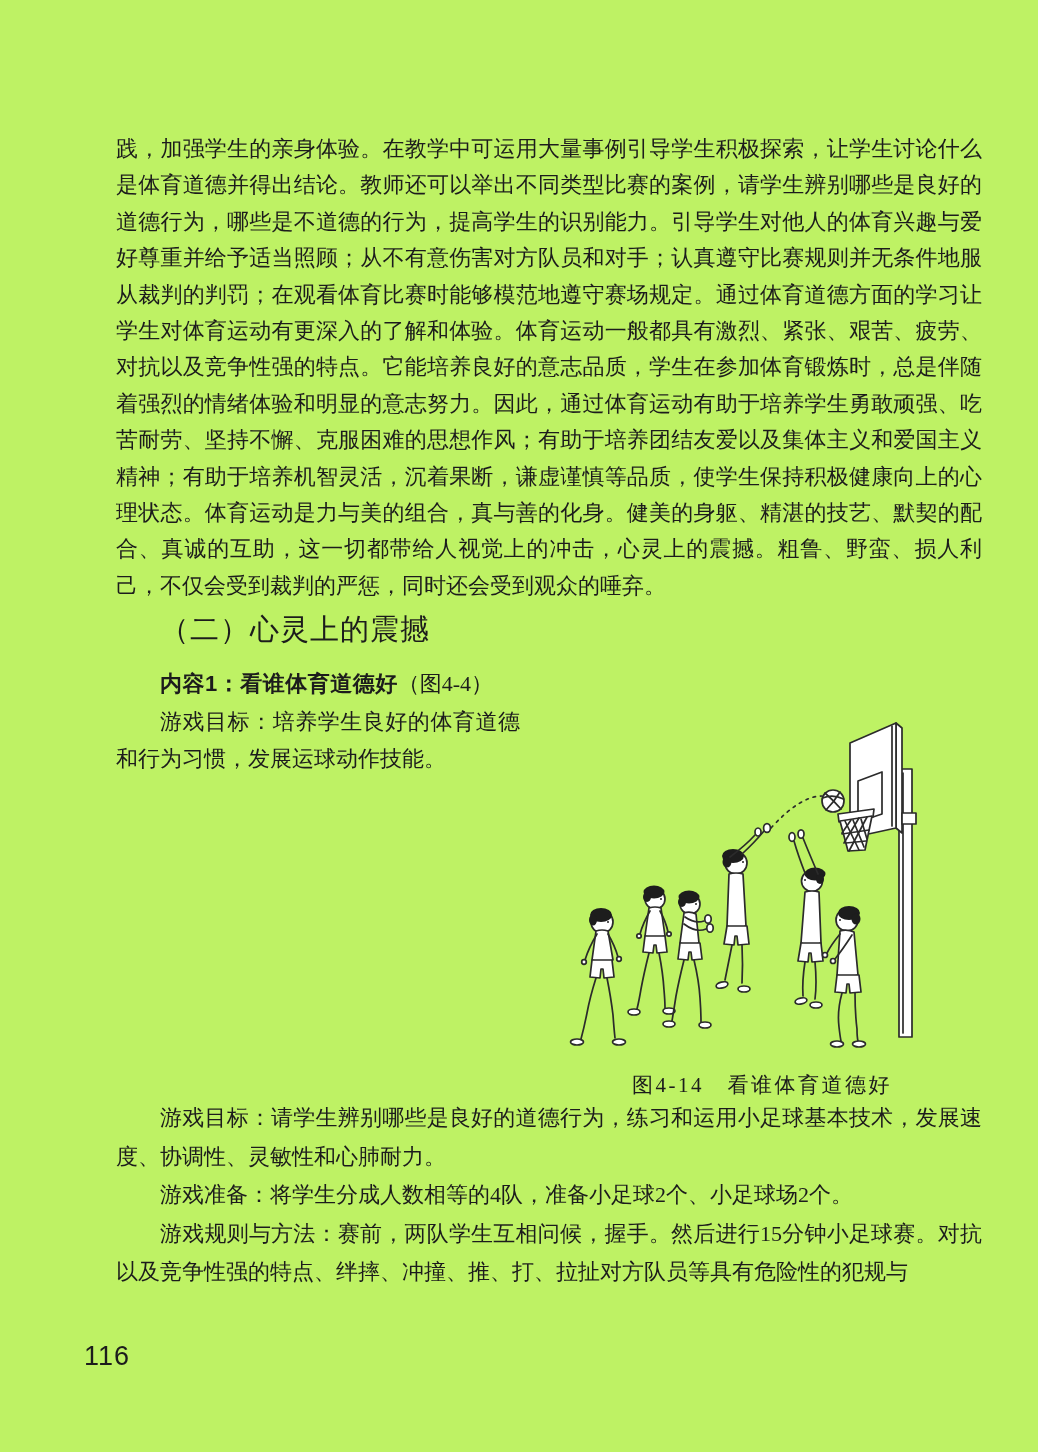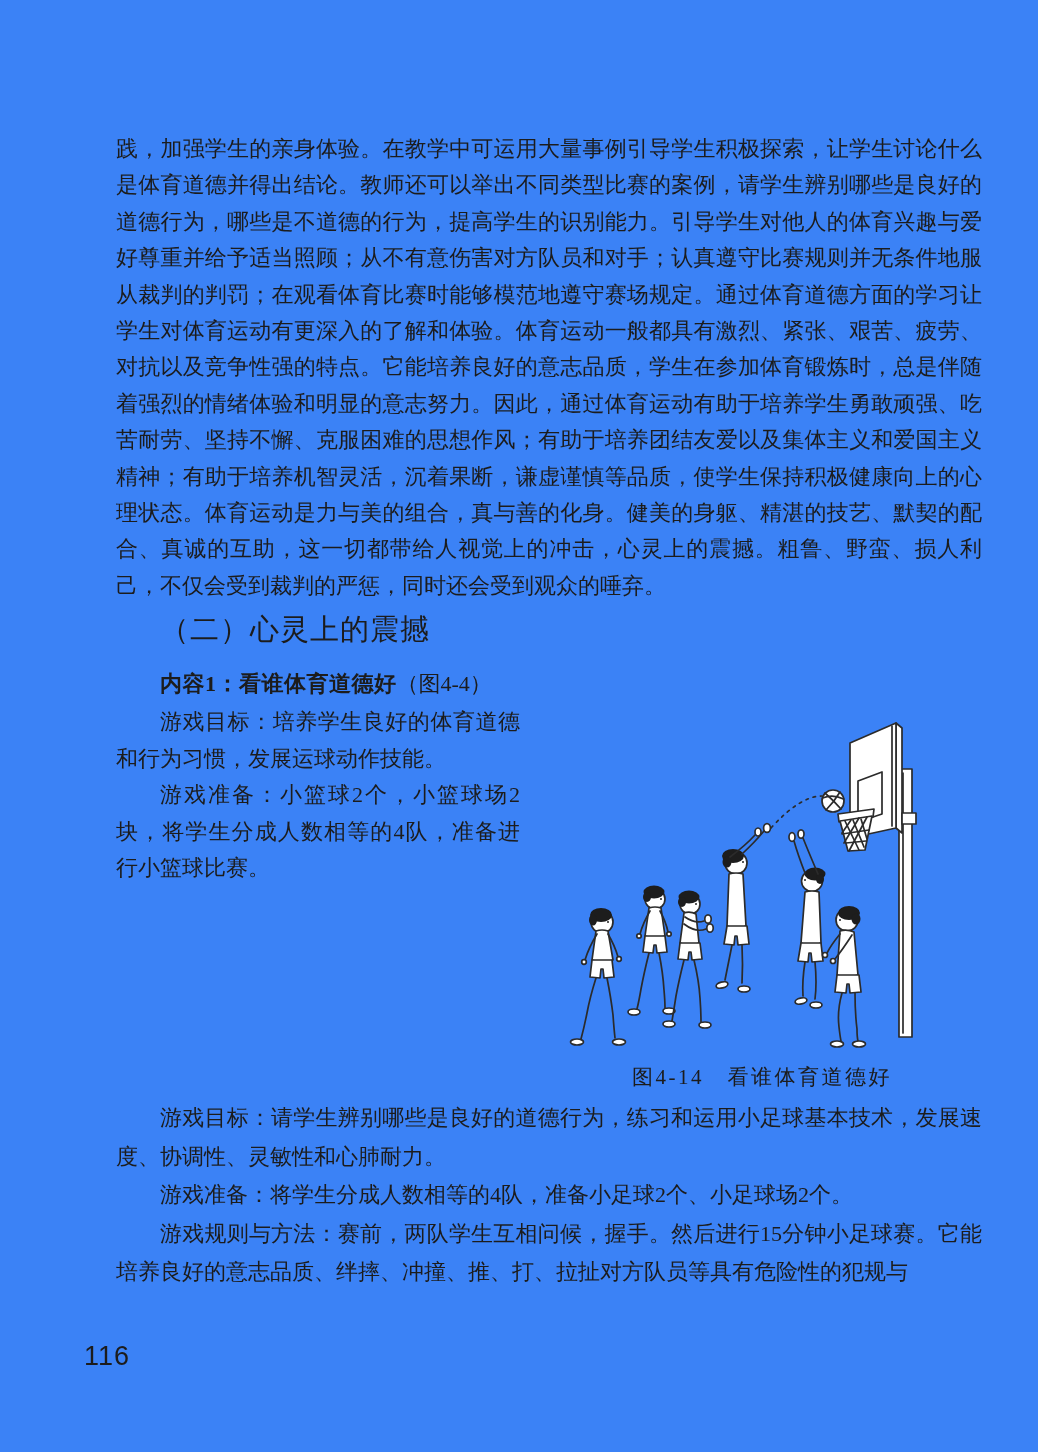--- a/index.html
+++ b/index.html
@@ -1,51 +1,51 @@
 <!DOCTYPE html>
 <html><head>
 <meta charset="utf-8">
 <style>
   html,body { margin:0; padding:0; background:#ffffff; }
   .page {
-    position:relative; width:1038px; height:1452px; background:#3b82f6;
+    position:relative; width:1038px; height:1452px; background:#bef264;
     font-family:"Liberation Serif","DejaVu Serif",serif; color:#1c1c1c;
     overflow:hidden;
   }
   .intro {
     position:absolute; left:116px; top:131px; width:866px;
     font-size:22px; line-height:36.4px; text-align:justify; text-justify:inter-character;
     margin:0;
   }
   .section-heading {
     position:absolute; left:116px; top:610px; width:866px;
     padding-left:44px; font-size:29px; font-weight:normal; margin:0;
     letter-spacing:1px;
   }
   .col-left {
     position:absolute; left:116px; top:664px; width:404px;
   }
   .sub-heading {
     font-size:22px; line-height:40px; margin:0; text-indent:44px; white-space:nowrap;
   }
   .sub-heading .bold-part {
-    font-family:Liberation Serif, serif; font-weight:bold;
+    font-family:Liberation Sans, sans-serif; font-weight:bold;
     letter-spacing:0.5px;
   }
   .sub-heading .ref-part { font-weight:normal; }
   .col-left p.game-para {
     font-size:22px; line-height:36.6px; text-align:justify; text-justify:inter-character;
     text-indent:2em; margin:0;
   }
   .figure-block {
     position:absolute; left:552px; top:693px; width:420px;
   }
   .figure-block svg { display:block; }
   .figure-caption {
-    text-align:center; font-size:21px; letter-spacing:2.5px; margin-top:2px;
+    text-align:center; font-size:21px; letter-spacing:2.5px; margin-top:10px;
     font-style:normal;
   }
   .content2 {
     position:absolute; left:116px; top:1099px; width:866px;
   }
   .content2 p.game-para {
     font-size:22px; line-height:38.6px; text-align:justify; text-justify:inter-character;
     text-indent:2em; margin:0;
   }
   .page-number {
@@ -62,21 +62,20 @@
 
 <div class="page">
 
   <p class="intro">践，加强学生的亲身体验。在教学中可运用大量事例引导学生积极探索，让学生讨论什么是体育道德并得出结论。教师还可以举出不同类型比赛的案例，请学生辨别哪些是良好的道德行为，哪些是不道德的行为，提高学生的识别能力。引导学生对他人的体育兴趣与爱好尊重并给予适当照顾；从不有意伤害对方队员和对手；认真遵守比赛规则并无条件地服从裁判的判罚；在观看体育比赛时能够模范地遵守赛场规定。通过体育道德方面的学习让学生对体育运动有更深入的了解和体验。体育运动一般都具有激烈、紧张、艰苦、疲劳、对抗以及竞争性强的特点。它能培养良好的意志品质，学生在参加体育锻炼时，总是伴随着强烈的情绪体验和明显的意志努力。因此，通过体育运动有助于培养学生勇敢顽强、吃苦耐劳、坚持不懈、克服困难的思想作风；有助于培养团结友爱以及集体主义和爱国主义精神；有助于培养机智灵活，沉着果断，谦虚谨慎等品质，使学生保持积极健康向上的心理状态。体育运动是力与美的组合，真与善的化身。健美的身躯、精湛的技艺、默契的配合、真诚的互助，这一切都带给人视觉上的冲击，心灵上的震撼。粗鲁、野蛮、损人利己，不仅会受到裁判的严惩，同时还会受到观众的唾弃。</p>
 
   <h2 class="section-heading">（二）心灵上的震撼</h2>
 
   <div class="col-left">
     <p class="sub-heading"><span class="bold-part">内容1：看谁体育道德好</span><span class="ref-part">（图4-4）</span></p>
     <p class="game-para">游戏目标：培养学生良好的体育道德和行为习惯，发展运球动作技能。</p>
-    <p class="game-para">游戏准备：小篮球2个，小篮球场2块，将学生分成人数相等的4队，准备进行小篮球比赛。</p>
   </div>
 
   <figure class="figure-block" style="margin:0;">
     <svg width="420" height="368" viewBox="0 0 420 368">
 
       <g>
         <rect class="fillwhite" x="347" y="76" width="13" height="268"></rect>
         <line class="lineart" x1="351" y1="80" x2="351" y2="340" stroke-width="1"></line>
         <polygon class="fillwhite" points="344,30 350,35 350,140 344,135"></polygon>
         <polygon class="fillwhite" stroke-width="2.2" points="298,50 344,30 344,135 298,145"></polygon>
@@ -207,18 +206,18 @@
         <ellipse class="fillwhite" cx="285" cy="351" rx="6.5" ry="3"></ellipse>
         <ellipse class="fillwhite" cx="307" cy="351" rx="6.5" ry="3"></ellipse>
       </g>
     </svg>
     <figcaption class="figure-caption">图4-14　看谁体育道德好</figcaption>
   </figure>
 
   <div class="content2">
     <p class="game-para">游戏目标：请学生辨别哪些是良好的道德行为，练习和运用小足球基本技术，发展速度、协调性、灵敏性和心肺耐力。</p>
     <p class="game-para">游戏准备：将学生分成人数相等的4队，准备小足球2个、小足球场2个。</p>
-    <p class="game-para">游戏规则与方法：赛前，两队学生互相问候，握手。然后进行15分钟小足球赛。它能培养良好的意志品质、绊摔、冲撞、推、打、拉扯对方队员等具有危险性的犯规与</p>
+    <p class="game-para">游戏规则与方法：赛前，两队学生互相问候，握手。然后进行15分钟小足球赛。对抗以及竞争性强的特点、绊摔、冲撞、推、打、拉扯对方队员等具有危险性的犯规与</p>
   </div>
 
   <div class="page-number">116</div>
 
 </div>
 
 </body></html>

